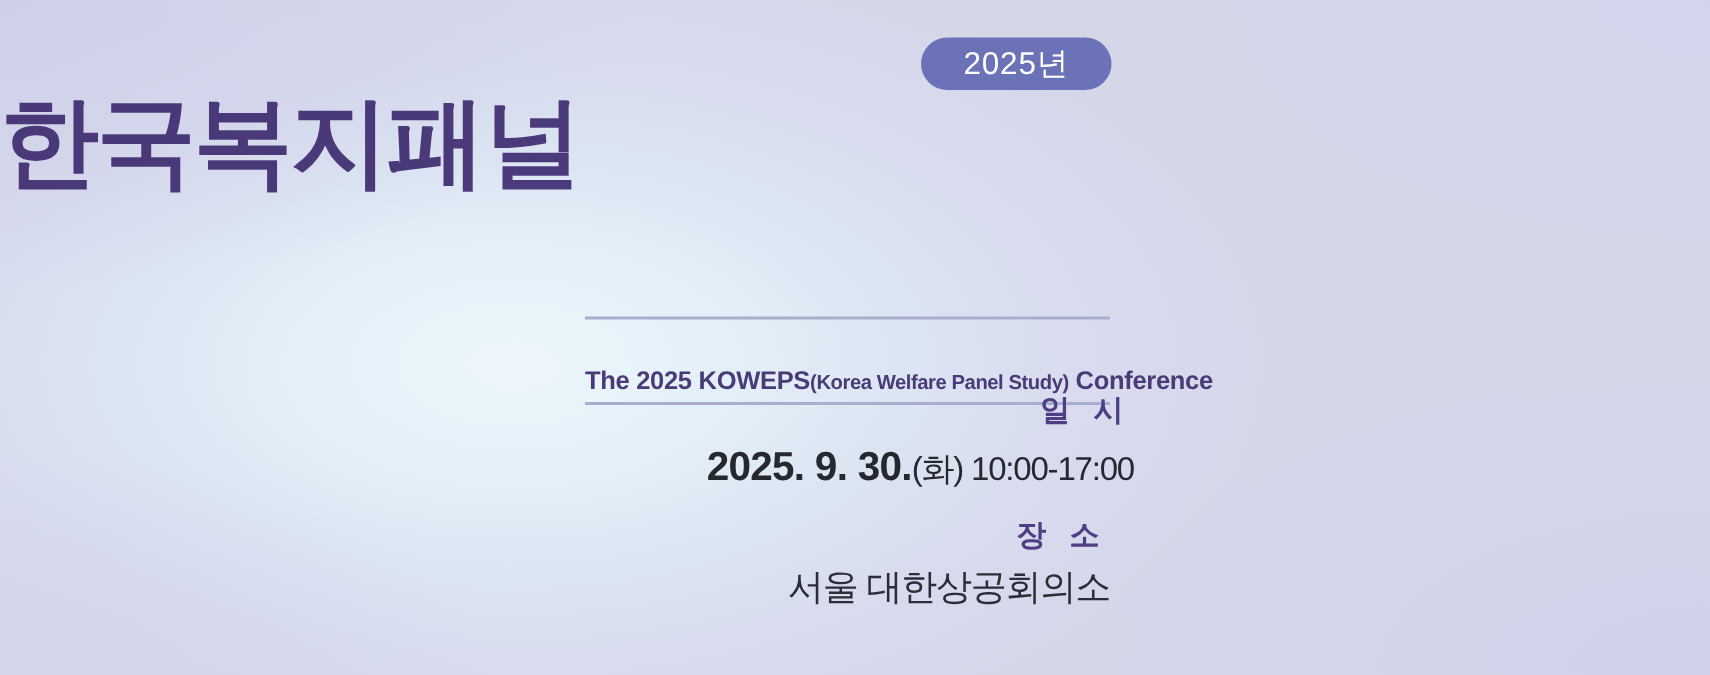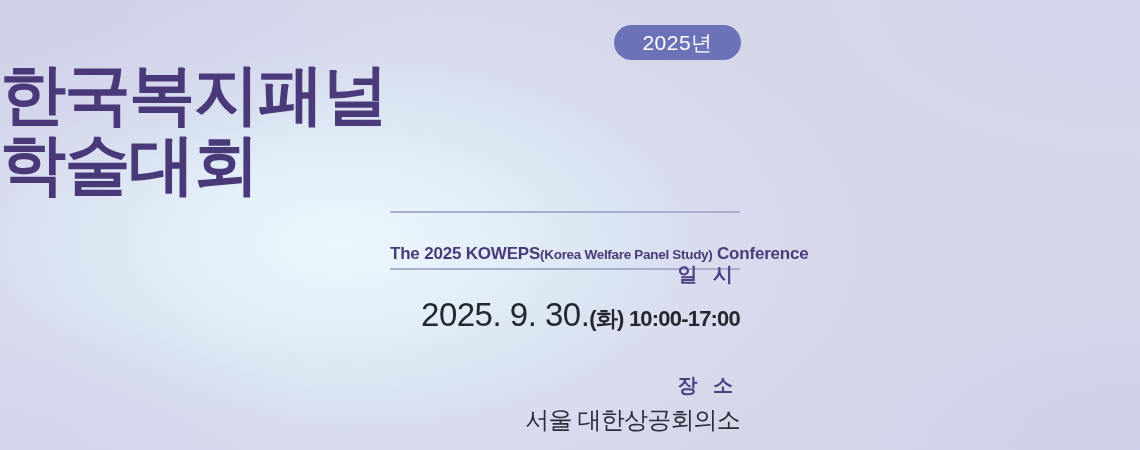--- a/index.html
+++ b/index.html
@@ -131,48 +131,48 @@
     letter-spacing: -0.3px;
   }
 
   
   .info-block {
     position: absolute;
     left: 0;
     width: 740px;
     text-align: right;
   }
-  .info-block.dt { top: 262px; }
-  .info-block.loc { top: 345px; margin-top: 28px; }
+  .info-block.dt { top: 262px; padding-left: 16px; }
+  .info-block.loc { top: 345px; }
 
   .info-label {
     font-size: 20px;
     font-weight: 800;
     color: #4e3f84;
     letter-spacing: 5px;
     line-height: 1.2;
     padding-right: 2px;
   }
   .info-value {
     margin-top: 9px;
     font-size: 25px;
     font-weight: 700;
     color: #25282f;
     letter-spacing: -0.6px;
     line-height: 1.2;
     white-space: nowrap;
   }
   .info-value .big {
-    font-size: 33px;
-    font-weight: 400;
+    font-size: 27px;
+    font-weight: 700;
     letter-spacing: -0.5px;
   }
   .info-value .sub {
     font-size: 22px;
-    font-weight: 700;
+    font-weight: 400;
     letter-spacing: -0.8px;
     margin-top: 16px;
   }
   .info-value.venue {
     font-size: 24px;
     font-weight: 400;
     color: #2b2e36;
     letter-spacing: -0.8px;
   }
 </style>
@@ -186,21 +186,20 @@
   <div class="bg-tint-tr"></div>
   <div class="bg-tint-bl"></div>
   <div class="bg-tint-br"></div>
 
   <div class="content">
 
     <div class="year-badge">2025년</div>
 
     <div class="title-block">
       <span class="title-line">한국복지패널</span>
-      <span class="title-line">학술대회</span>
     </div>
 
     <div class="subtitle-wrap">
       <div class="rule"></div>
       <div class="subtitle"><span>The 2025 KOWEPS</span><span class="paren">(Korea Welfare Panel Study)</span><span> Conference</span></div>
       <div class="rule"></div>
     </div>
 
     <div class="info-block dt">
       <div class="info-label">일 시</div>

